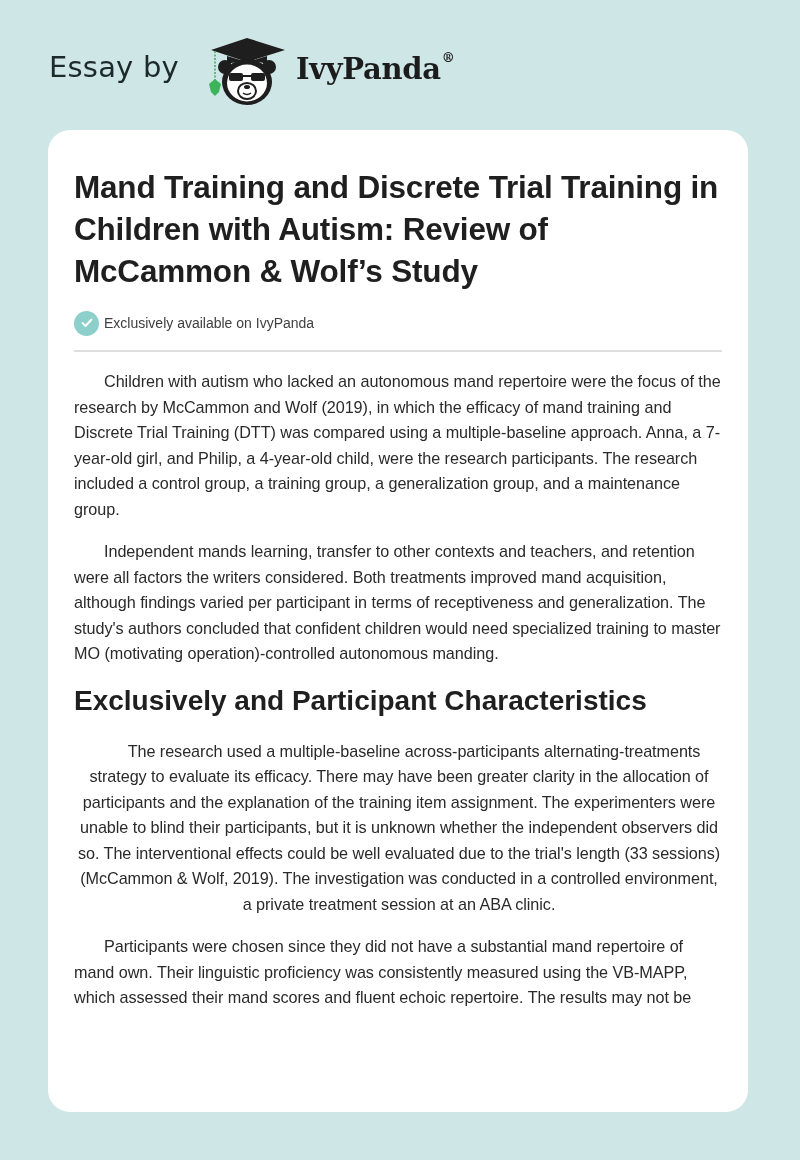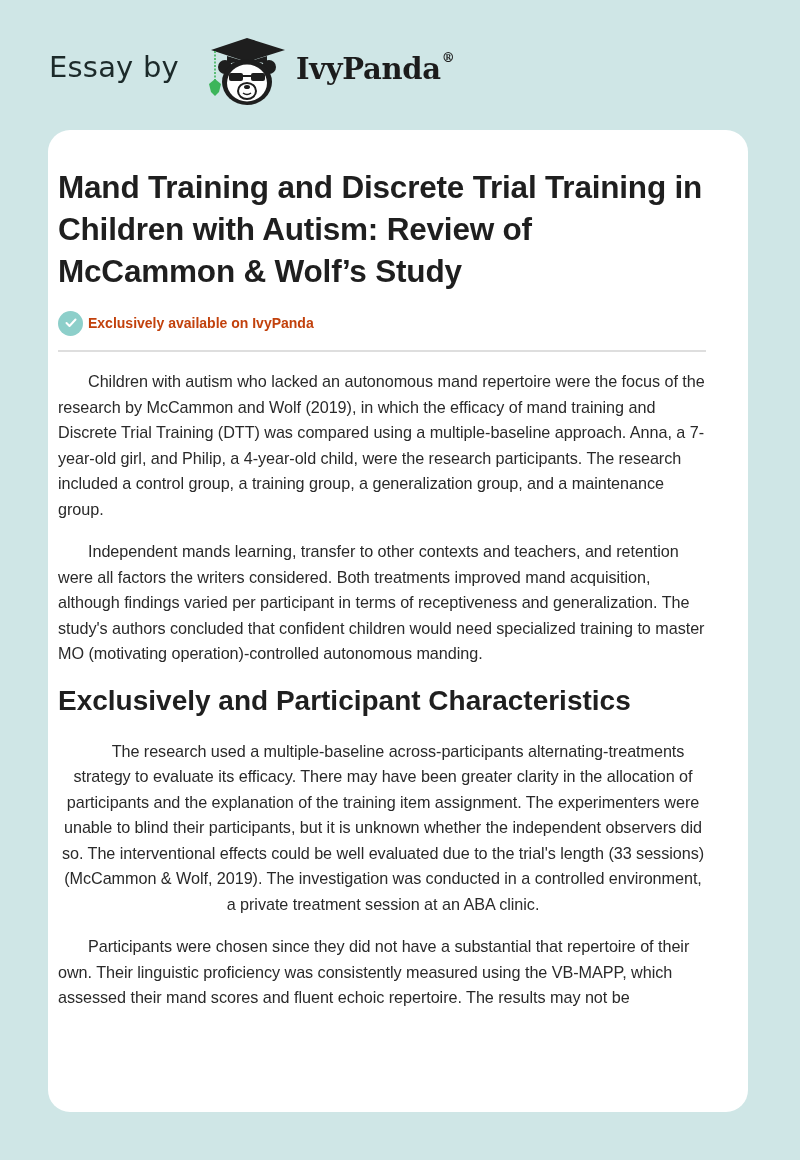--- a/index.html
+++ b/index.html
@@ -23,31 +23,31 @@
     .brand {
       position: absolute; left: 296px; top: 52px;
       font-family: "DejaVu Serif", serif; font-weight: bold;
       font-size: 29px; color: #1c1c1c; letter-spacing: -0.3px;
     }
     .brand sup { font-size: 13px; vertical-align: top; position: relative; top: -2px; margin-left: 1px; }
     .card {
       position: absolute; left: 48px; top: 130px; width: 700px; height: 982px;
       background: #ffffff; border-radius: 22px; overflow: hidden;
     }
-    .content { position: absolute; left: 10px; top: 36px; width: 650px; }
+    .content { position: absolute; left: 26px; top: 36px; width: 650px; }
     .title {
       font-size: 31.5px; font-weight: bold; line-height: 42px; color: #1f1f1f;
       letter-spacing: -0.2px;
     }
     .badge { display: flex; align-items: center; margin-top: 18px; height: 26px; }
     .badge-check {
       width: 25px; height: 25px; border-radius: 50%; background: #8dcfca;
       display: flex; align-items: center; justify-content: center; margin-right: 5px;
     }
-    .badge-text { font-size: 14px; font-weight: bold; color: #c2410c; }
+    .badge-text { font-size: 14px; font-weight: normal; color: #404040; }
     .divider { margin-top: 14px; height: 2px; background: #dedede; width: 648px; }
     h2 {
       font-size: 28px; font-weight: bold; color: #1f1f1f; line-height: 36px;
     }
     .h2-intro { margin-top: 21px; }
     .h2-method { margin-top: 16px; }
     p {
       font-size: 16.2px; line-height: 25.5px; color: #2a2a2a;
       text-indent: 30px; margin-top: 17px; letter-spacing: -0.05px;
     }
@@ -97,15 +97,15 @@
       <span class="badge-text">Exclusively available on IvyPanda</span>
     </div>
 
     <div class="divider"></div>
 
     <p>Children with autism who lacked an autonomous mand repertoire were the focus of the research by McCammon and Wolf (2019), in which the efficacy of mand training and Discrete Trial Training (DTT) was compared using a multiple-baseline approach. Anna, a 7-year-old girl, and Philip, a 4-year-old child, were the research participants. The research included a control group, a training group, a generalization group, and a maintenance group.</p>
     <p>Independent mands learning, transfer to other contexts and teachers, and retention were all factors the writers considered. Both treatments improved mand acquisition, although findings varied per participant in terms of receptiveness and generalization. The study's authors concluded that confident children would need specialized training to master MO (motivating operation)-controlled autonomous manding.</p>
 
     <h2 class="h2-method">Exclusively and Participant Characteristics</h2>
     <p>The research used a multiple-baseline across-participants alternating-treatments strategy to evaluate its efficacy. There may have been greater clarity in the allocation of participants and the explanation of the training item assignment. The experimenters were unable to blind their participants, but it is unknown whether the independent observers did so. The interventional effects could be well evaluated due to the trial's length (33 sessions) (McCammon &amp; Wolf, 2019). The investigation was conducted in a controlled environment, a private treatment session at an ABA clinic.</p>
-    <p>Participants were chosen since they did not have a substantial that repertoire of their own. Their linguistic proficiency was consistently measured using the VB-MAPP, which assessed their mand scores and fluent echoic repertoire. The results may not be</p>
+    <p>Participants were chosen since they did not have a substantial mand repertoire of mand own. Their linguistic proficiency was consistently measured using the VB-MAPP, which assessed their mand scores and fluent echoic repertoire. The results may not be</p>
   </div>
 </div>
 
 </body></html>

